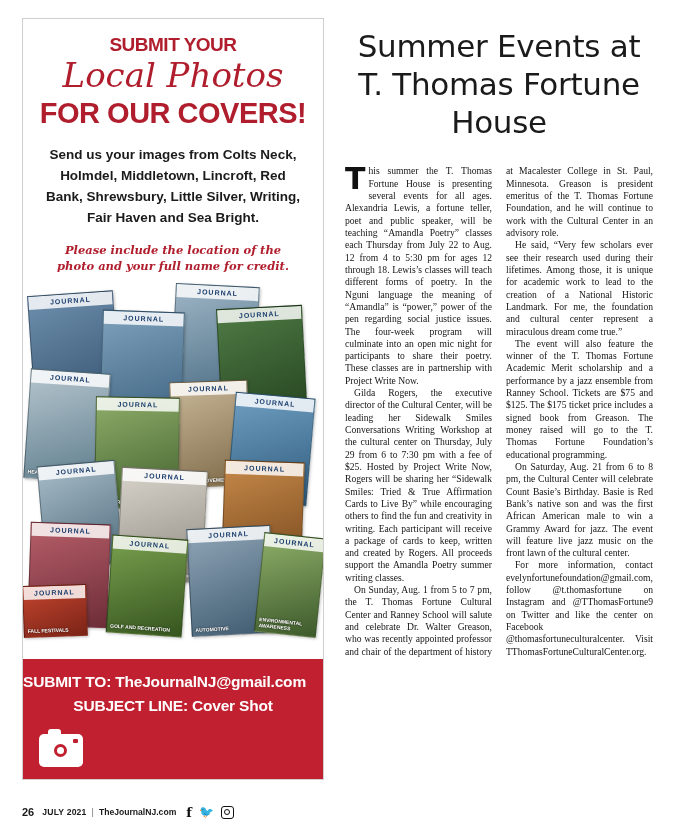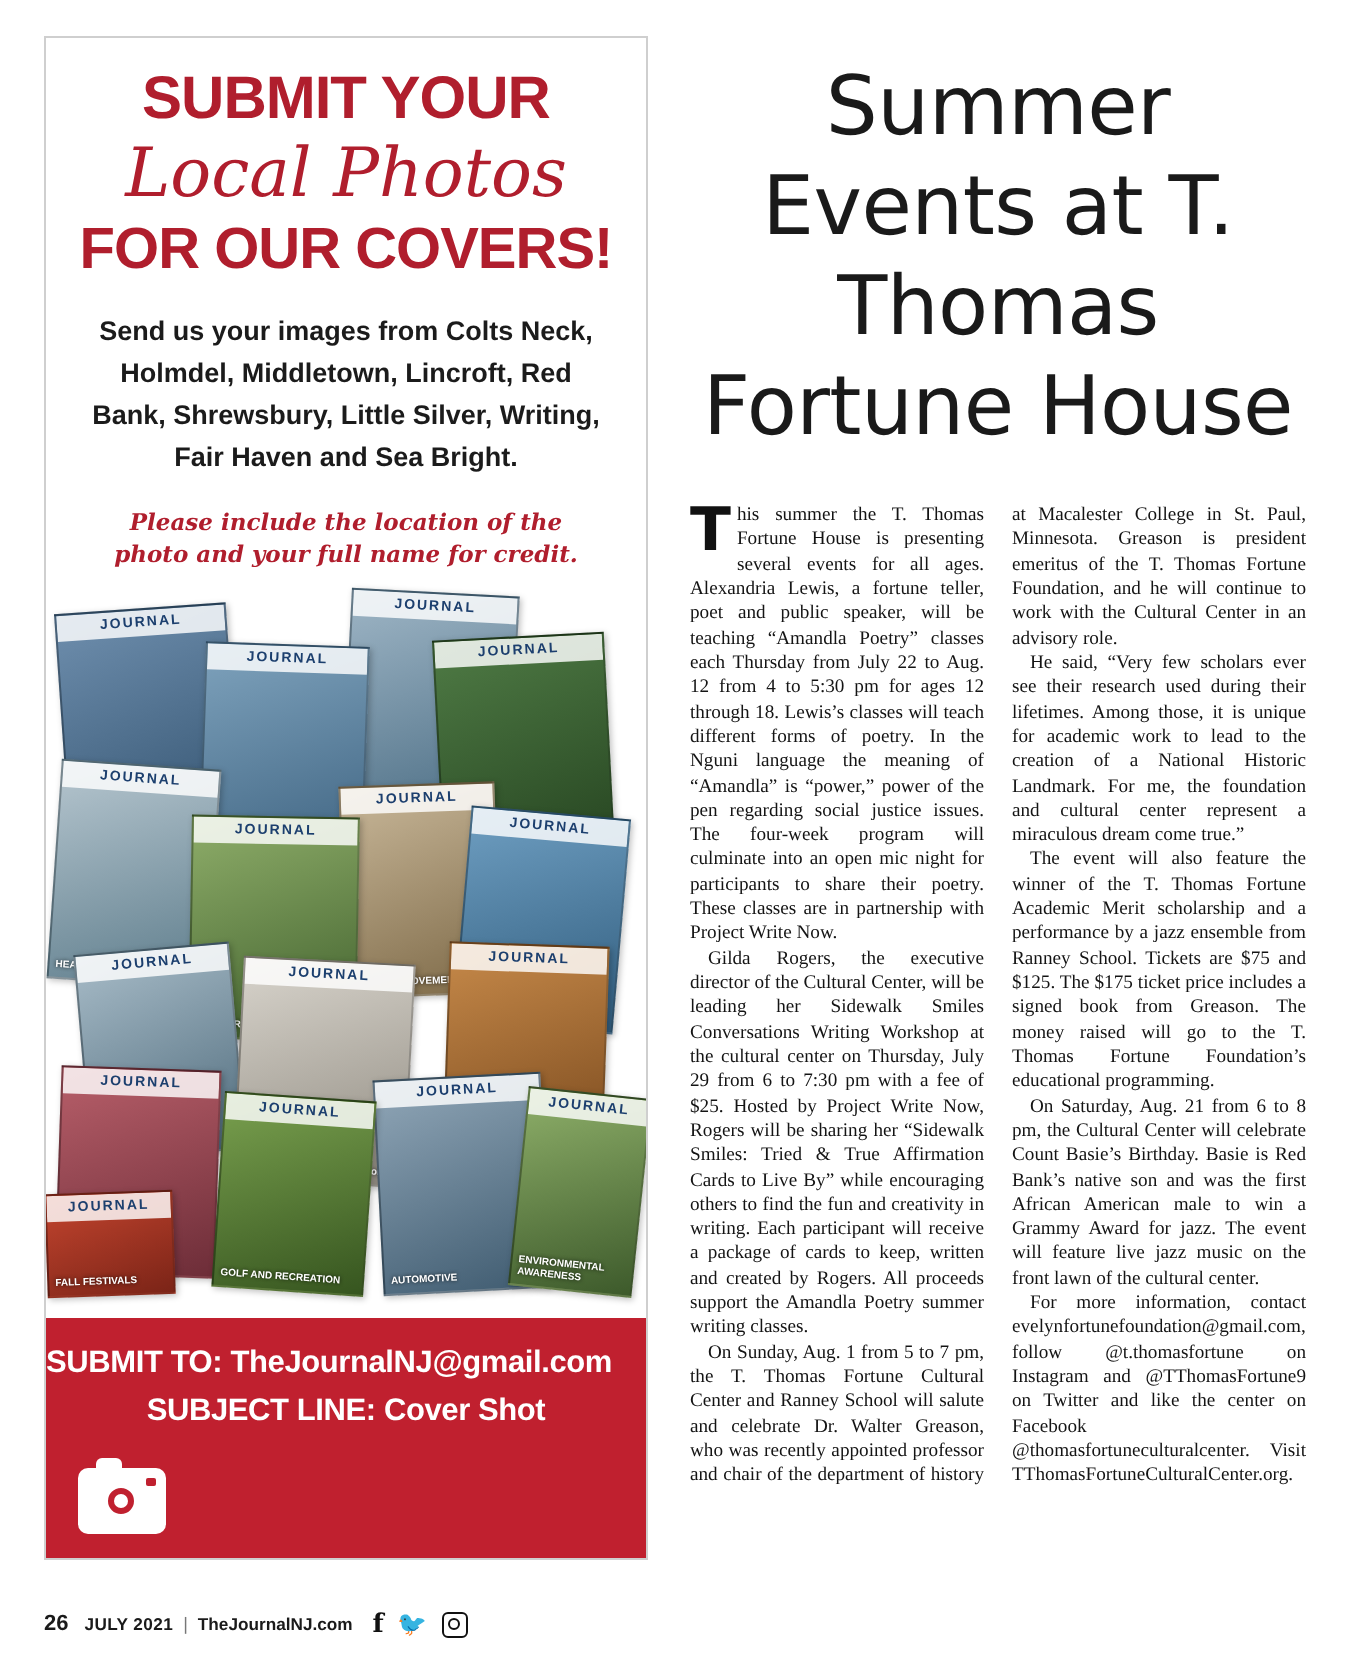--- a/index.html
+++ b/index.html
@@ -34,21 +34,21 @@
     overflow: hidden;
     box-sizing: border-box;
   }
   .ad-head {
     text-align: center;
     padding: 16px 10px 0 10px;
   }
   .ad-line1 {
     font-family: "Liberation Sans", sans-serif;
     font-weight: bold;
-    font-size: 30px;
+    font-size: 19px;
     letter-spacing: -0.5px;
     color: #b01e2d;
     line-height: 1.02;
   }
   .ad-script {
     font-family: "DejaVu Serif", serif;
     font-style: italic;
     font-size: 34px;
     color: #b01e2d;
     line-height: 1.15;
@@ -195,21 +195,21 @@
   
   .article {
     position: absolute;
     left: 345px;
     top: 28px;
     width: 308px;
   }
   .headline {
     font-family: "DejaVu Sans", sans-serif;
     font-weight: normal;
-    font-size: 41px;
+    font-size: 31px;
     line-height: 1.22;
     color: #1a1a1a;
     text-align: center;
     letter-spacing: -0.3px;
   }
   .body {
     margin-top: 24px;
     column-count: 2;
     column-gap: 14px;
     font-family: "Liberation Serif", serif;

